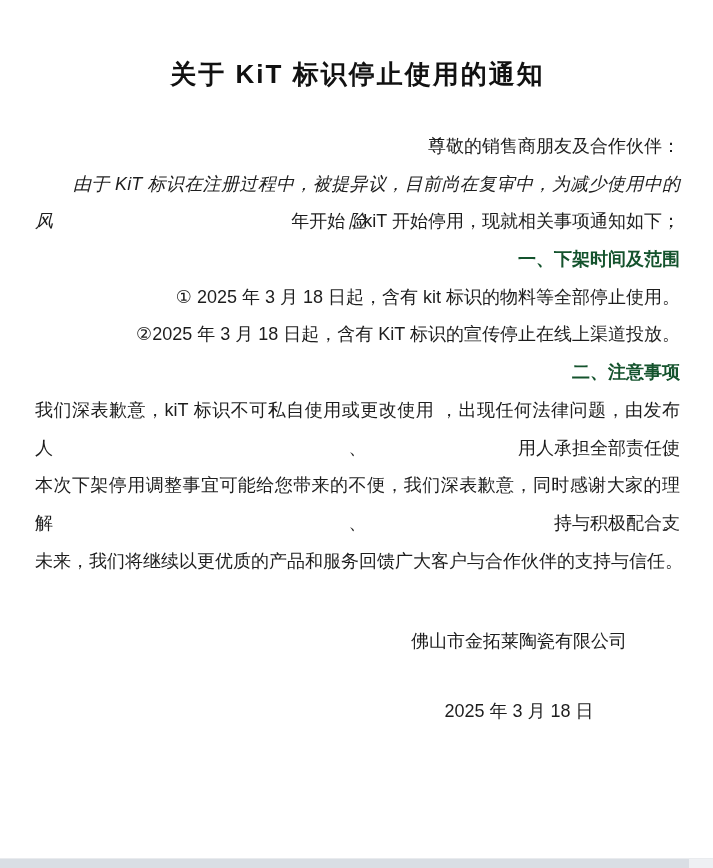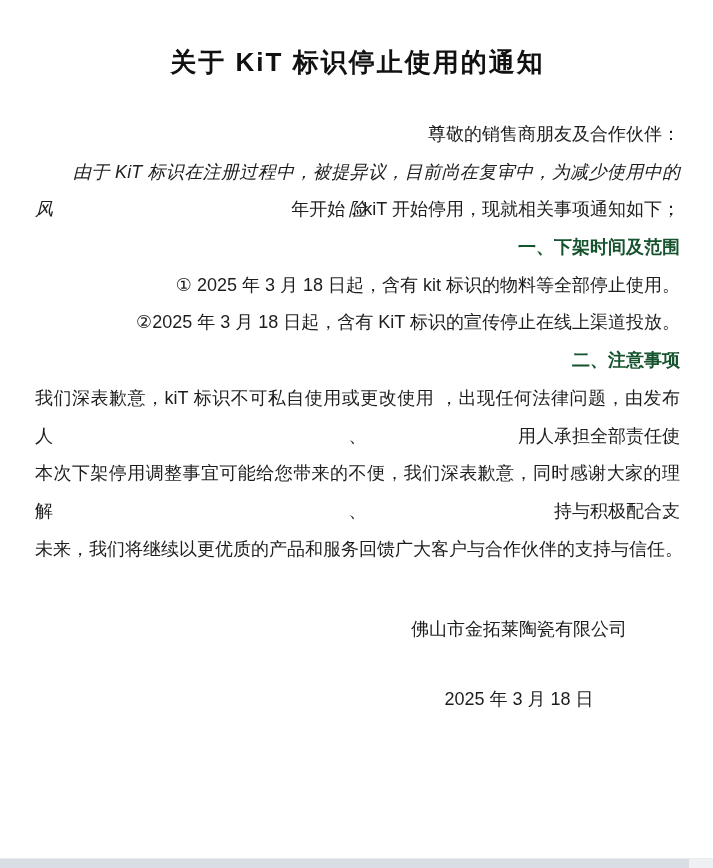--- a/index.html
+++ b/index.html
@@ -12,21 +12,21 @@
     height: 868px;
     position: relative;
     overflow: hidden;
     font-family: "Liberation Sans", "DejaVu Sans", sans-serif;
     color: #1d1d1d;
     -webkit-font-smoothing: antialiased;
   }
   .page {
     position: absolute;
     top: 0; left: 0; right: 0; bottom: 10px;
-    padding: 4px 33px 0 35px;
+    padding: 16px 33px 0 35px;
     box-sizing: border-box;
   }
   .doc-title {
     margin-top: 42px;
     font-size: 26px;
     font-weight: bold;
     letter-spacing: 2px;
     line-height: 32px;
     text-align: center;
     color: #111111;

